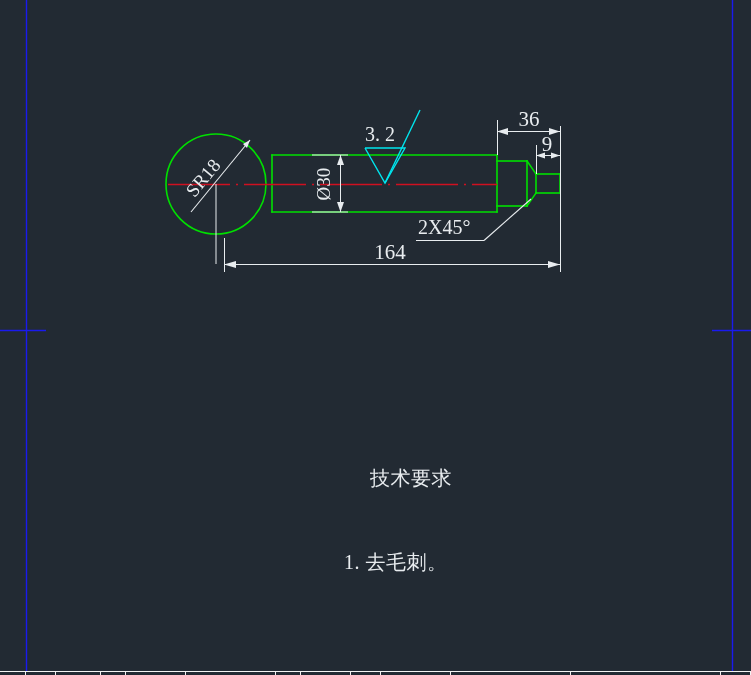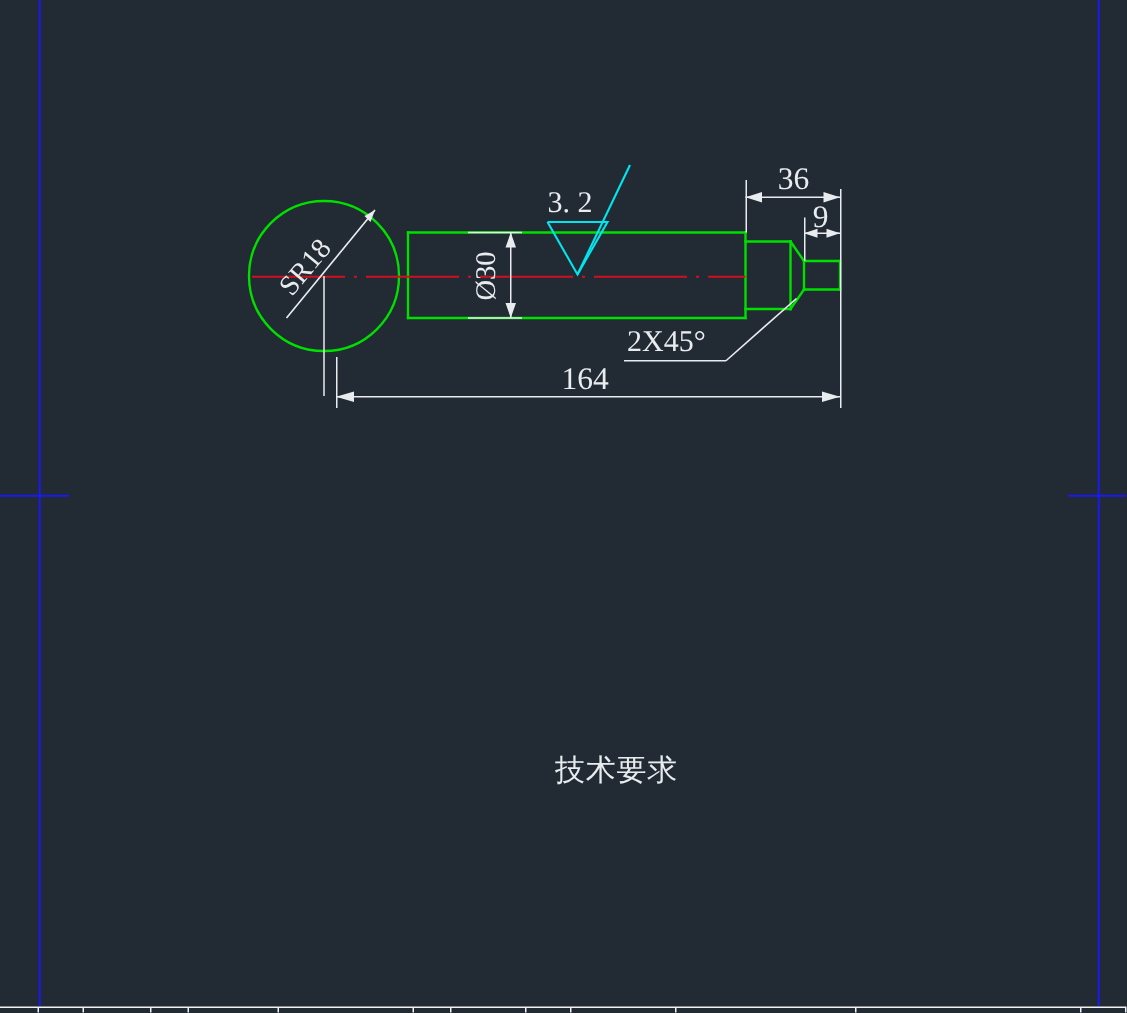--- a/index.html
+++ b/index.html
@@ -34,21 +34,20 @@
     color: #e8ecef;
     font-family: "Liberation Serif", "DejaVu Serif", serif;
     font-size: 20px;
     line-height: 28px;
     letter-spacing: 0.5px;
     white-space: pre;
     user-select: none;
   }
   .note-title {
     padding-left: 26px;
-    margin-top: 36px;
   }
   .note-line {
     padding-left: 0px;
   }
   .status-bar {
     position: absolute;
     left: 0;
     bottom: 0;
     width: 751px;
     height: 4px;
@@ -160,20 +159,21 @@
     <g>
       <polyline points="365,148 405,148 385,183 365,148" stroke="#00e5ee" stroke-width="1.4" fill="none"></polyline>
       <line x1="385" y1="183" x2="420" y2="110" stroke="#00e5ee" stroke-width="1.4"></line>
       <text x="365" y="141" font-family="Liberation Serif, serif" font-size="20" fill="#e8ecef" stroke="none" text-anchor="start">3. 2</text>
     </g>
 
   </svg>
 
   <div class="note-block">
     <div class="note-title">技术要求</div>
+    <div class="note-line">1. 去毛刺。</div>
   </div>
 
   <div class="status-bar">
     <div class="status-cell" style="width:26px"></div>
     <div class="status-cell" style="width:30px"></div>
     <div class="status-cell" style="width:45px"></div>
     <div class="status-cell" style="width:25px"></div>
     <div class="status-cell" style="width:60px"></div>
     <div class="status-cell" style="width:90px"></div>
     <div class="status-cell" style="width:25px"></div>

